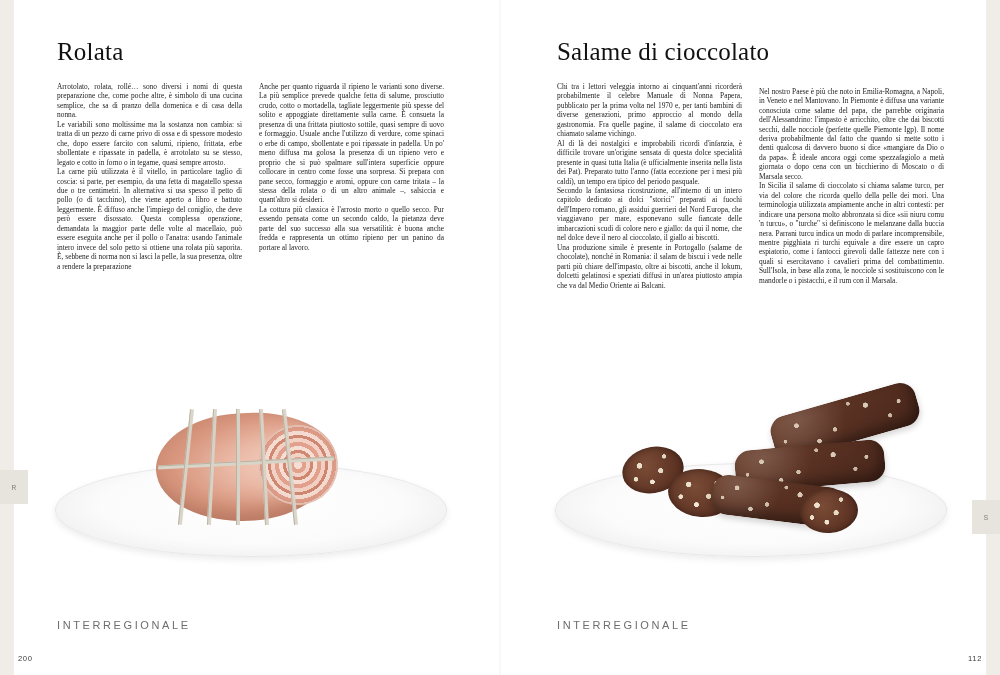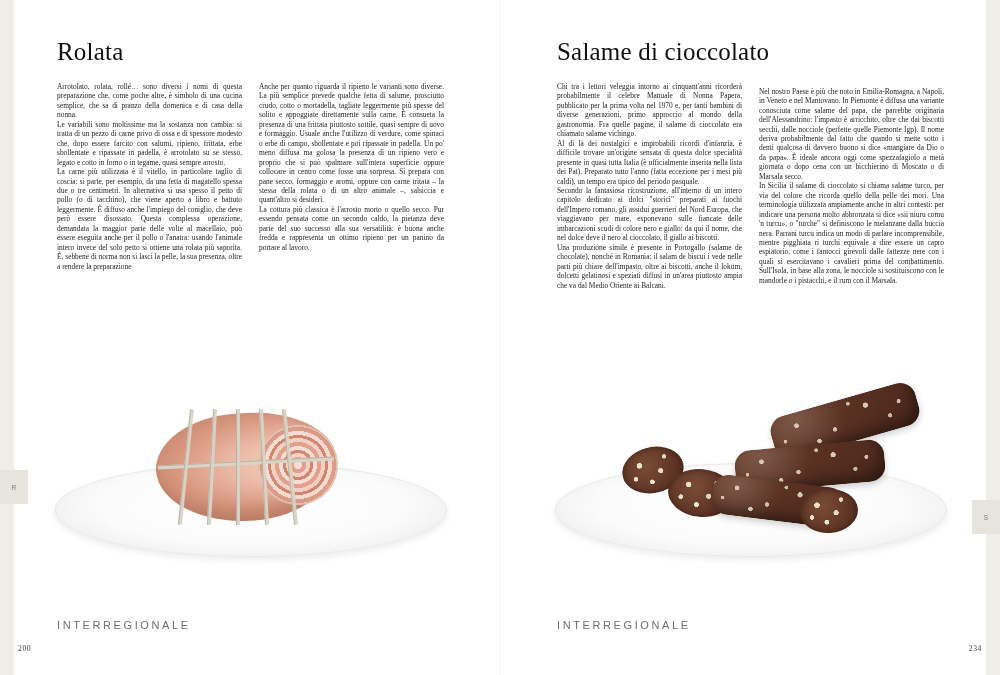--- a/index.html
+++ b/index.html
@@ -212,22 +212,22 @@
     font-size: 11px;
     letter-spacing: 2.6px;
     color: #6d6d6d;
     text-transform: uppercase;
   }
   .leaf-left .footer-label { left: 57px; }
   .leaf-right .footer-label { left: 57px; }
 
   .folio {
     position: absolute;
-    bottom: 22px;
-    font-family: Liberation Serif, serif;
+    bottom: 12px;
+    font-family: Liberation Sans, sans-serif;
     font-size: 7.6px;
     letter-spacing: 0.6px;
     color: #3a3a3a;
   }
   .leaf-left .folio { left: 18px; }
   .leaf-right .folio { right: 18px; }
 
   .thumb-tab {
     position: absolute;
     width: 28px;
@@ -313,19 +313,19 @@
         <div class="choc-slice" style="left:122px; top:62px; width:62px; height:46px; transform: rotate(-12deg);"></div>
 
         <div class="choc-slice" style="left:168px; top:84px; width:66px; height:48px; transform: rotate(6deg);"></div>
 
         <div class="choc-log" style="left:212px; top:96px; width:132px; height:40px; transform: rotate(7deg);"></div>
 
         <div class="choc-slice" style="left:300px; top:104px; width:58px; height:44px; transform: rotate(-4deg);"></div>
       </div>
 
       <div class="footer-label">INTERREGIONALE</div>
-      <div class="folio">234</div>
+      <div class="folio">112</div>
       <div class="thumb-tab">S</div>
     </div>
   </div>
 
   <div class="gutter"></div>
 </div>
 
 </body></html>

